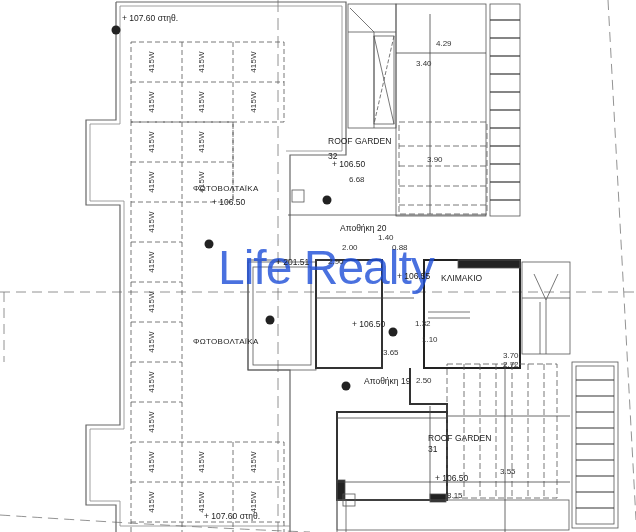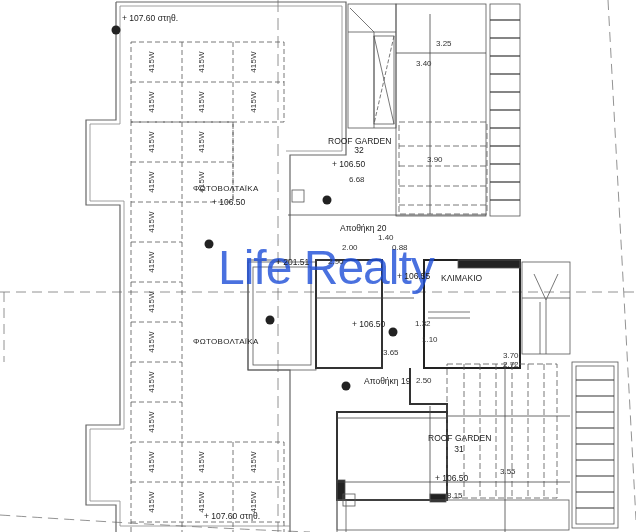--- a/index.html
+++ b/index.html
@@ -1,19 +1,19 @@
 <!DOCTYPE html>
 <html><head>
 <meta charset="utf-8">
 <style>
   html, body { margin:0; padding:0; background:#ffffff; }
   body { width:636px; height:532px; overflow:hidden; position:relative; font-family:"Liberation Sans", sans-serif; }
   #plan { position:absolute; left:0; top:0; width:636px; height:532px; }
   .lbl { position:absolute; font-family:"Liberation Sans", sans-serif; color:#222; white-space:nowrap; line-height:1; }
-  .room { font-size:8.5px; text-align:center; }
+  .room { font-size:8.5px; }
   .dim { font-size:8px; color:#333; }
   .elev { font-size:8.5px; color:#222; }
   .pv { font-size:8px; transform:rotate(-90deg); transform-origin:center; color:#333; letter-spacing:0.2px; }
   .zone { font-size:8px; letter-spacing:0.3px; }
   .watermark { position:absolute; left:218px; top:240px; font-size:48px; color:#1d4ed8; opacity:0.8; font-family:"Liberation Sans", sans-serif; letter-spacing:-1px; pointer-events:none; }
 </style>
 </head>
 <body>
 
 <svg id="plan" viewBox="0 0 636 532" xmlns="http://www.w3.org/2000/svg">
@@ -166,31 +166,31 @@
 <div class="lbl elev" style="left:397px;top:272px">+ 106.55</div>
 <div class="lbl elev" style="left:352px;top:320px">+ 106.50</div>
 <div class="lbl elev" style="left:435px;top:474px">+ 106.50</div>
 <div class="lbl elev" style="left:204px;top:512px">+ 107.60 στηθ.</div>
 
 <div class="lbl zone" style="left:193px;top:185px">ΦΩΤΟΒΟΛΤΑΪΚΑ</div>
 <div class="lbl zone" style="left:193px;top:338px">ΦΩΤΟΒΟΛΤΑΪΚΑ</div>
 
 <div class="lbl room" style="left:328px;top:137px;width:62px">
   <div>ROOF GARDEN</div>
-  <div style="margin-top:0">32</div>
+  <div style="margin-top:6px">32</div>
 </div>
 <div class="lbl room" style="left:428px;top:434px;width:62px">
   <div>ROOF GARDEN</div>
   <div style="margin-top:2px">31</div>
 </div>
 <div class="lbl room" style="left:340px;top:224px">Αποθήκη 20</div>
 <div class="lbl room" style="left:364px;top:377px">Αποθήκη 19</div>
 <div class="lbl room" style="left:441px;top:274px">ΚΛΙΜΑΚΙΟ</div>
 
-<div class="lbl dim" style="left:436px;top:40px">3.25</div>
+<div class="lbl dim" style="left:436px;top:40px">4.29</div>
 <div class="lbl dim" style="left:416px;top:60px">3.40</div>
 <div class="lbl dim" style="left:427px;top:156px">3.90</div>
 <div class="lbl dim" style="left:349px;top:176px">6.68</div>
 <div class="lbl dim" style="left:378px;top:234px">1.40</div>
 <div class="lbl dim" style="left:342px;top:244px">2.00</div>
 <div class="lbl dim" style="left:392px;top:244px">0.88</div>
 <div class="lbl dim" style="left:328px;top:258px">2.90</div>
 <div class="lbl dim" style="left:415px;top:320px">1.32</div>
 <div class="lbl dim" style="left:422px;top:336px">1.10</div>
 <div class="lbl dim" style="left:383px;top:349px">3.65</div>

